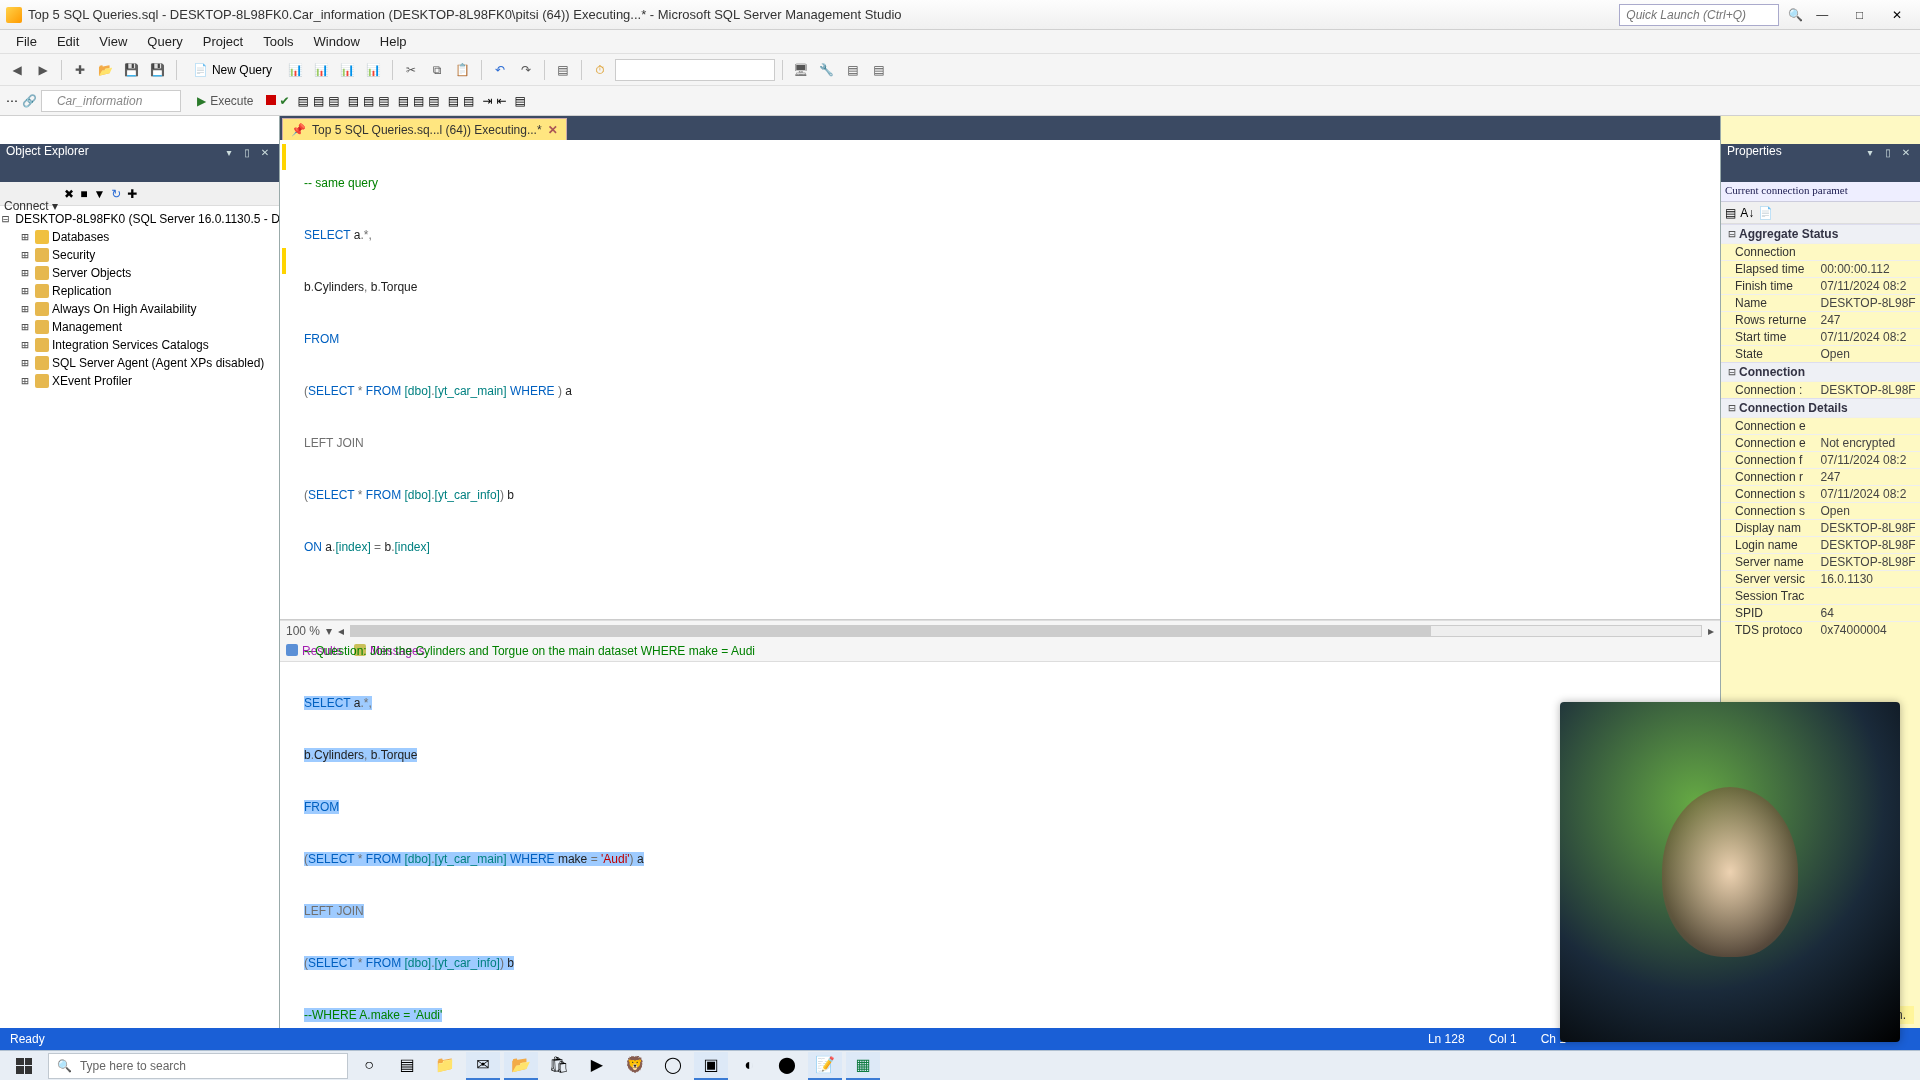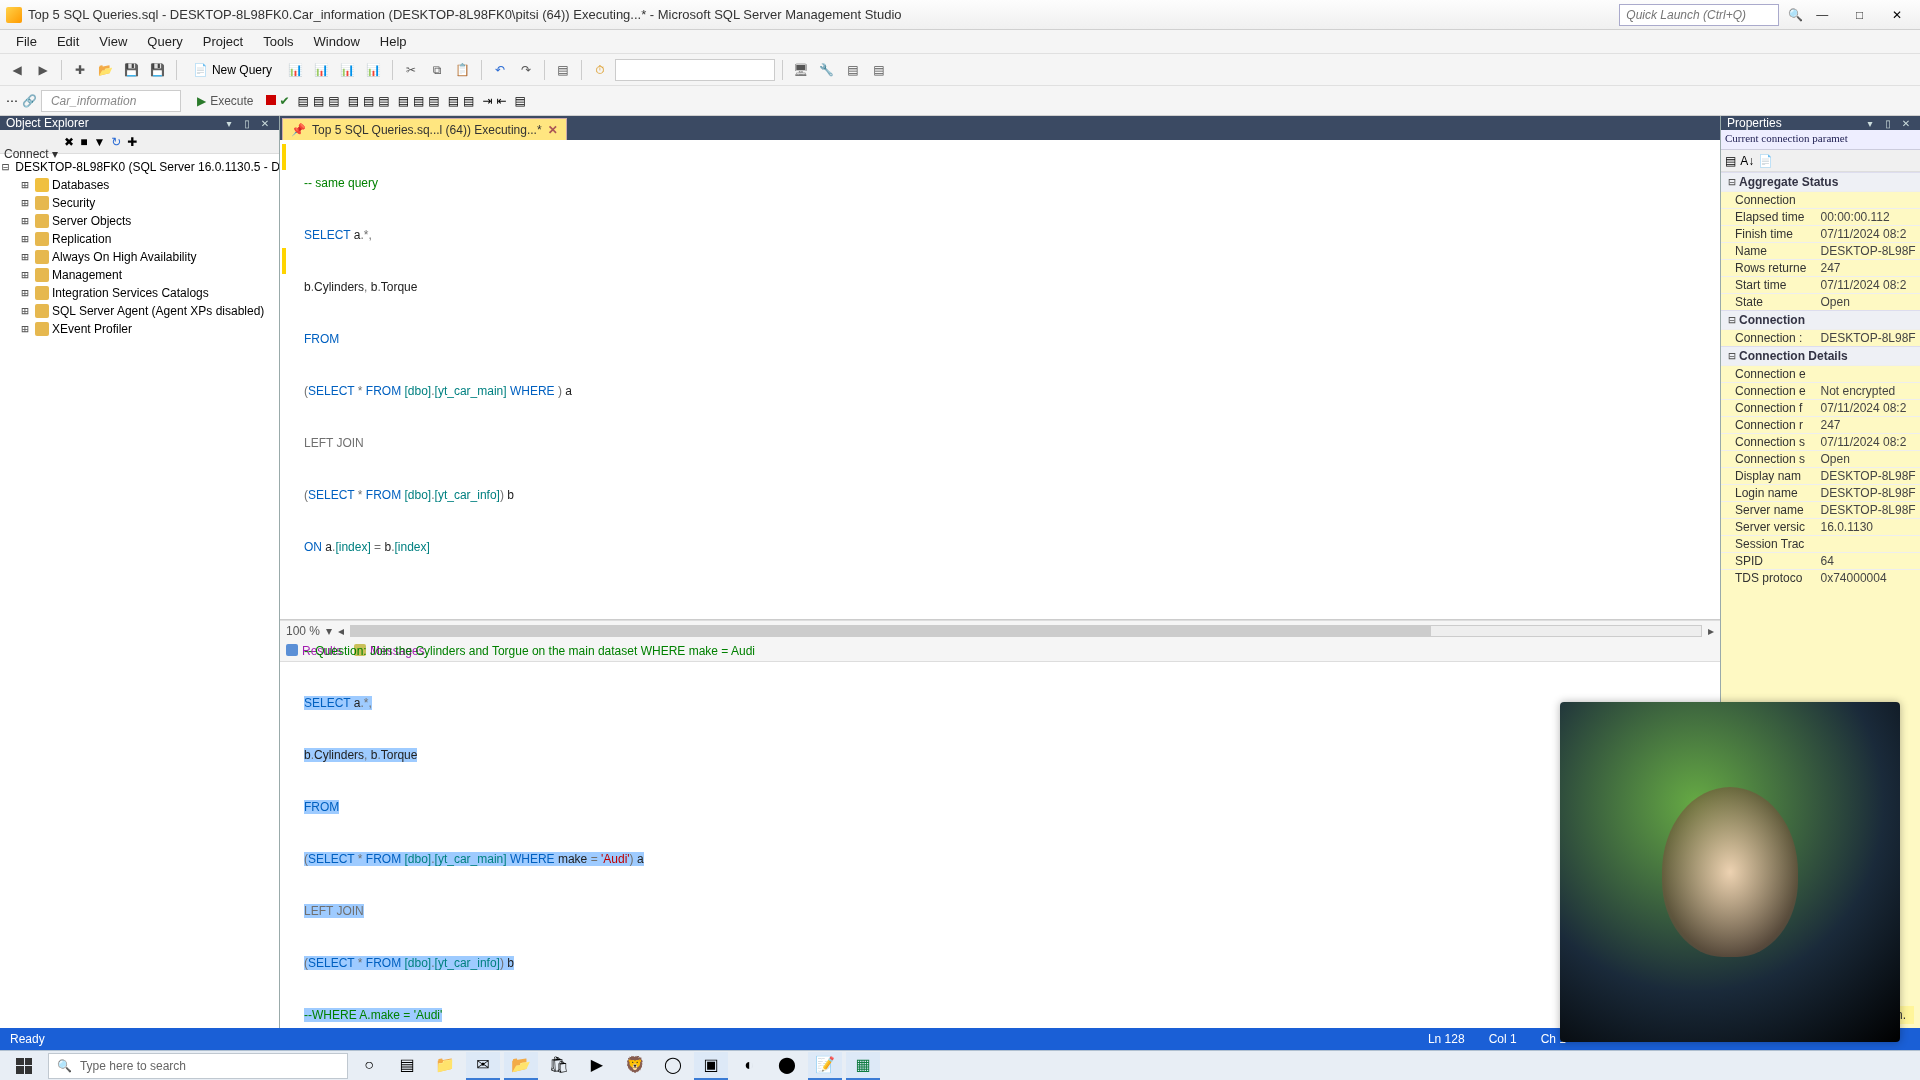--- a/index.html
+++ b/index.html
@@ -15,27 +15,27 @@
 .menubar { height: 24px; background: #f5f5f5; display: flex; align-items: center; padding: 0 6px; border-bottom: 1px solid #e0e0e0; }
 .menubar span { padding: 0 10px; color: #222; font-size: 13px; }
 
 .toolbar { height: 32px; background: #f5f5f5; display: flex; align-items: center; padding: 0 6px; gap: 4px; border-bottom: 1px solid #e0e0e0; }
 .toolbar .btn { width: 22px; height: 22px; display: inline-flex; align-items: center; justify-content: center; border: 1px solid transparent; border-radius: 2px; color: #555; cursor: pointer; }
 .toolbar .sep { width: 1px; height: 20px; background: #ccc; margin: 0 3px; }
 .new-query { padding: 0 8px; height: 22px; display: inline-flex; align-items: center; gap: 4px; border: 1px solid transparent; }
 .combo { width: 160px; height: 22px; border: 1px solid #ccc; background: #fff; padding: 0 4px; color: #666; }
 
 .toolbar2 { height: 30px; background: #f5f5f5; display: flex; align-items: center; padding: 0 6px; gap: 4px; border-bottom: 1px solid #d0d0d0; }
-.db-combo { width: 140px; height: 22px; border: 1px solid #ccc; background: #fff; padding: 0 9px; color: #888; font-style: italic; }
+.db-combo { width: 140px; height: 22px; border: 1px solid #ccc; background: #fff; padding: 0 15px; color: #888; font-style: italic; }
 .execute-btn { padding: 0 8px; height: 22px; display: inline-flex; align-items: center; gap: 4px; color: #555; cursor: pointer; }
 .stop-sq { width: 10px; height: 10px; background: #c00; display: inline-block; }
 
 .workspace { position: absolute; top: 116px; bottom: 30px; left: 0; right: 0; display: flex; }
 
-.panel-header { background: #3b4a63; color: #fff; height: 14px; display: flex; align-items: center; padding: 0 6px; font-size: 12px; }
+.panel-header { background: #3b4a63; color: #fff; height: 38px; display: flex; padding: 0 6px; font-size: 12px; margin-top: 28px; }
 .panel-header .spacer { flex: 1; }
 .panel-header .hbtn { width: 16px; height: 16px; display: inline-flex; align-items: center; justify-content: center; color: #cdd; margin-left: 2px; cursor: pointer; font-size: 10px; }
 
 .obj-explorer { width: 280px; border-right: 1px solid #9aa; display: flex; flex-direction: column; background: #fff; }
 .oe-toolbar { height: 24px; background: #f0f0f0; display: flex; align-items: center; padding: 0 4px; gap: 6px; border-bottom: 1px solid #ddd; }
 .oe-toolbar .lbl { color: #333; margin-top: 24px; }
 .tree { flex: 1; overflow: auto; padding: 4px 2px; font-size: 12px; }
 .tree-row { display: flex; align-items: center; height: 18px; white-space: nowrap; }
 .exp { width: 14px; text-align: center; color: #555; cursor: pointer; font-family: monospace; }
 .ticon { width: 14px; height: 14px; margin: 0 3px; background: #e6b84f; border-radius: 2px; }

